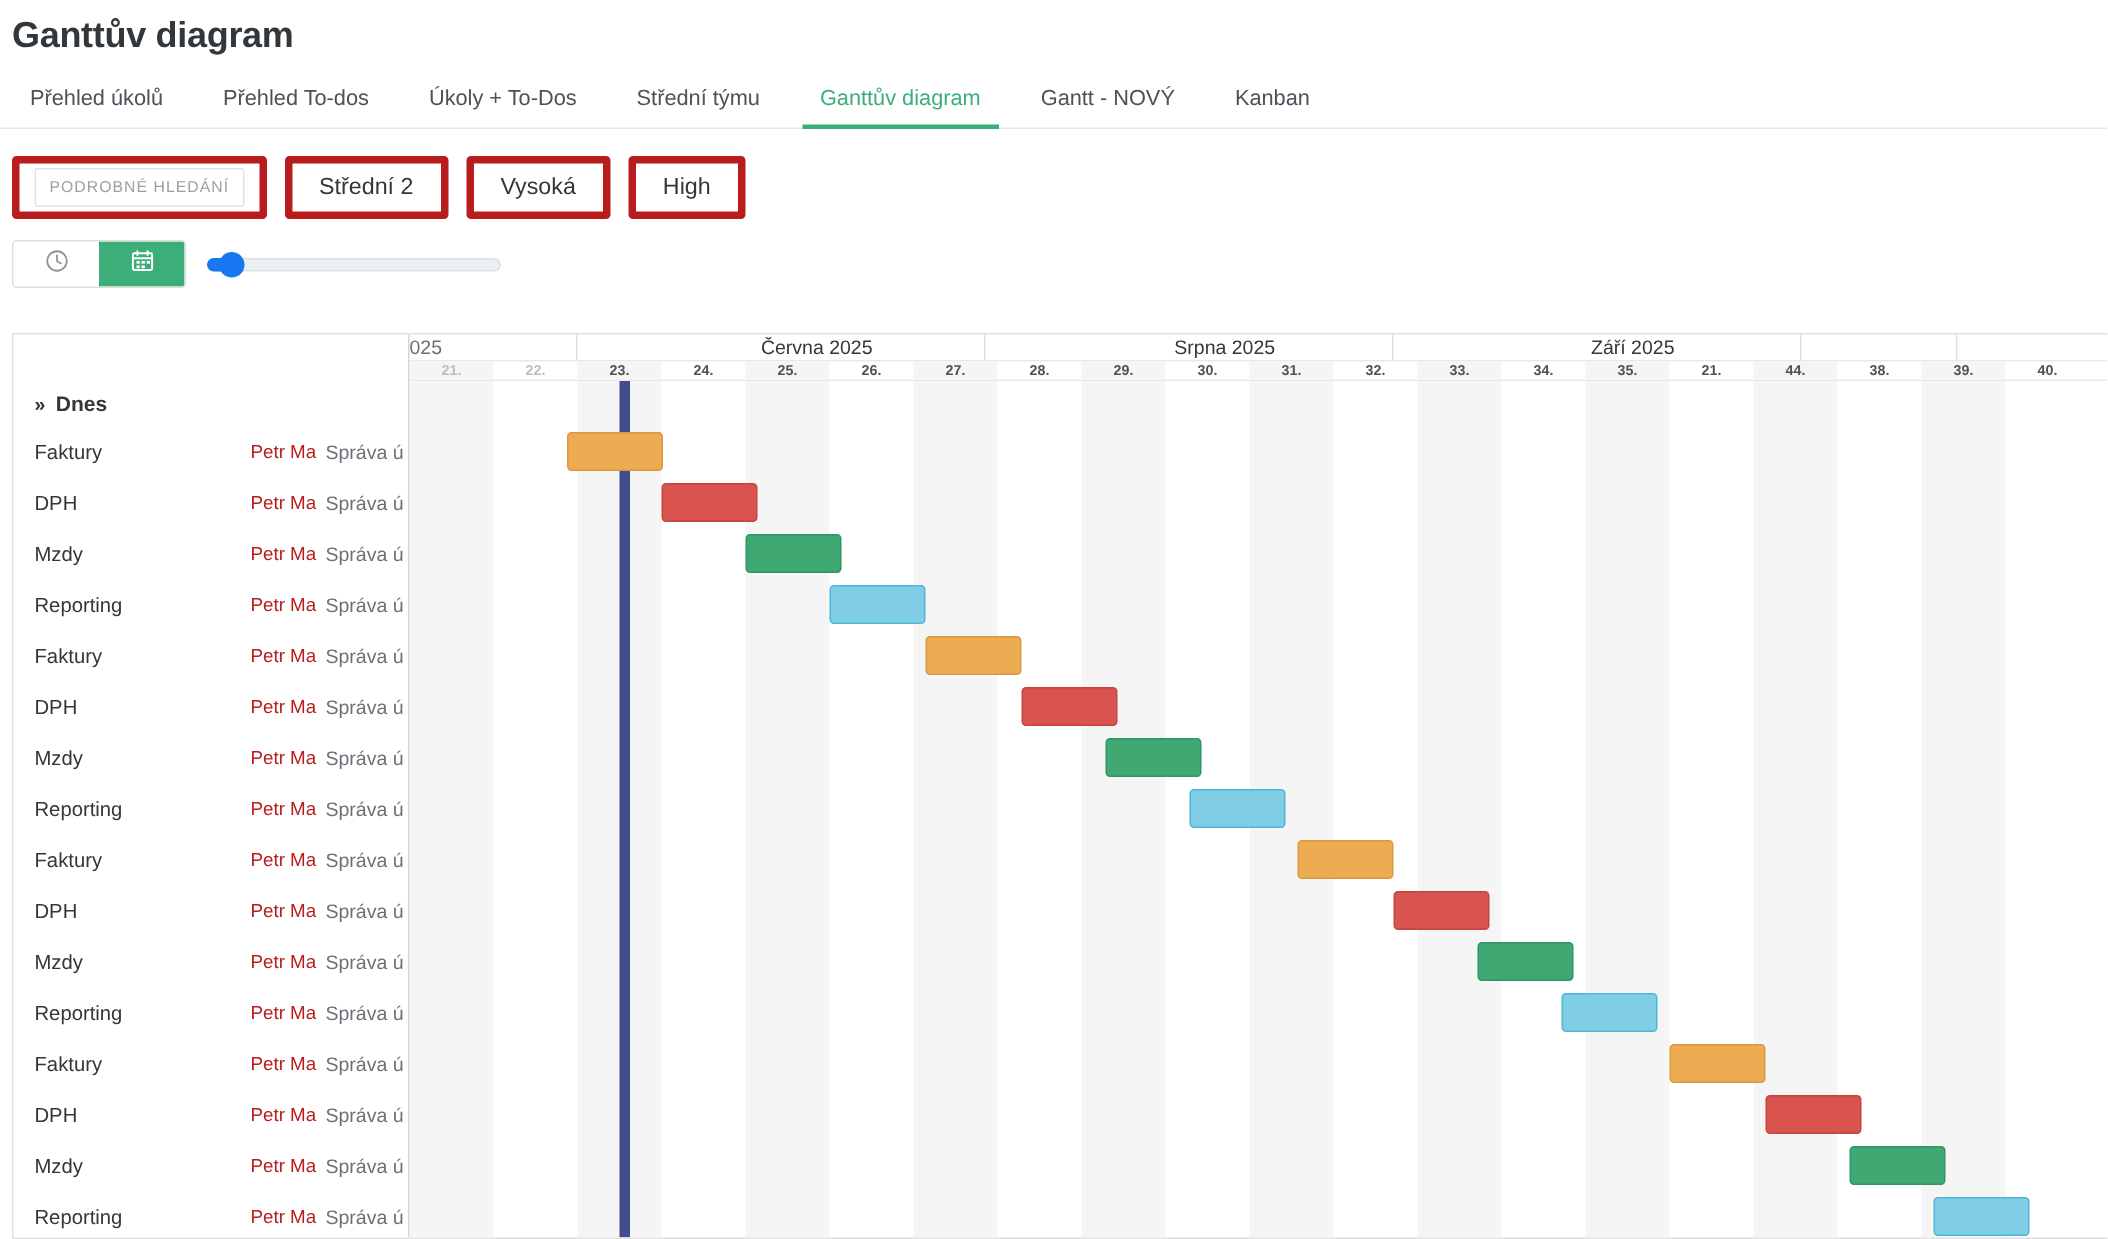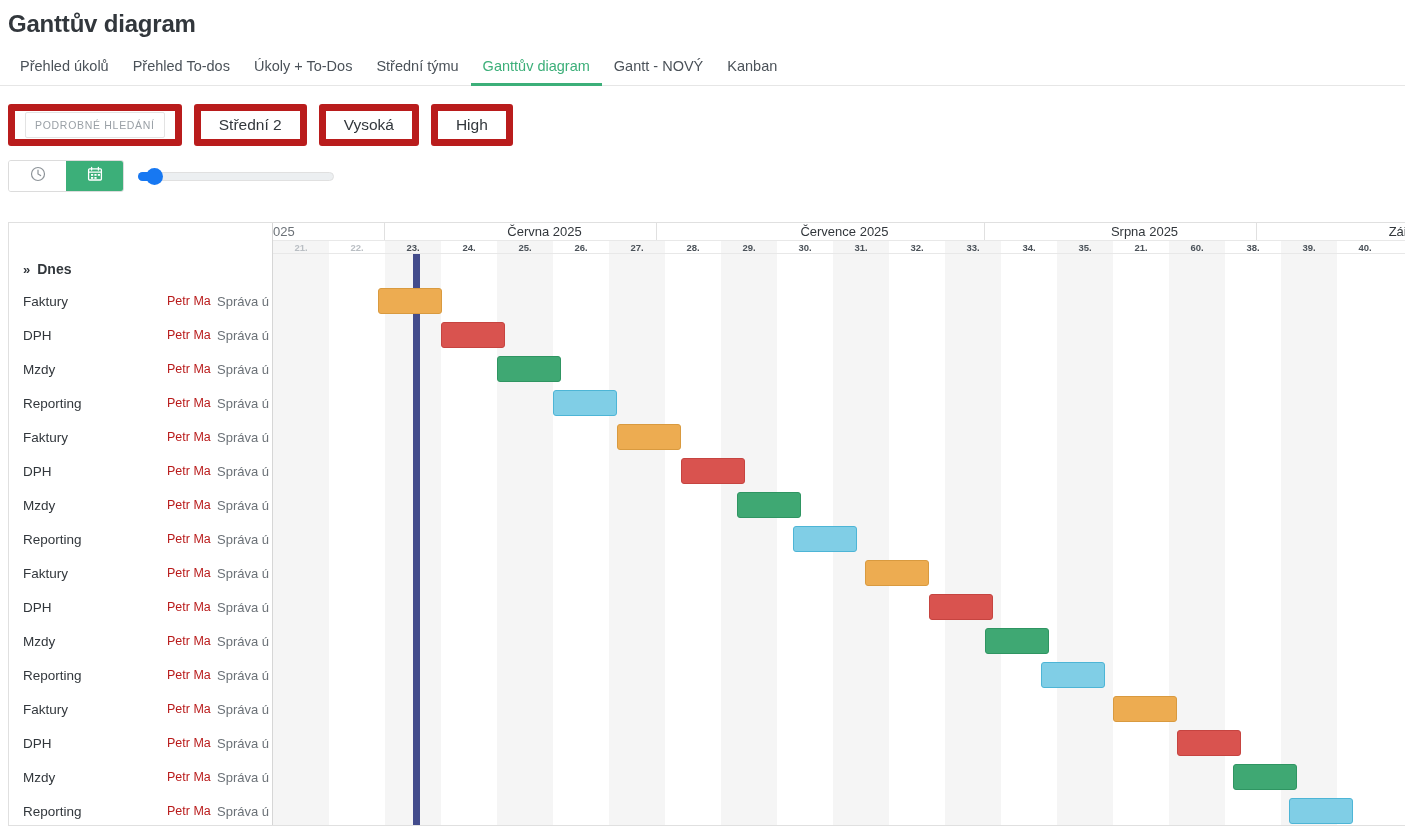--- a/index.html
+++ b/index.html
@@ -18,21 +18,21 @@
     color: #32373c;
     padding: 10px 0 0 8px;
     letter-spacing: -0.2px;
   }
 
   
   #tabbar {
     position: relative;
     display: flex;
     align-items: flex-end;
-    gap: 0px;
+    gap: 16px;
     padding: 14px 11px 0 8px;
     border-bottom: 1px solid #e6e6e6;
     height: 48px;
   }
   .tab {
     font-size: 14.5px;
     color: #4b5259;
     padding: 0 12px 10px 12px;
     cursor: pointer;
     white-space: nowrap;
@@ -49,21 +49,21 @@
   }
 
   
   #filters {
     display: flex;
     align-items: center;
     gap: 12px;
     padding: 18px 0 0 8px;
   }
   .chip {
-    border: 7px solid #b91c1c;
+    border: 5px solid #b91c1c;
     background: #ffffff;
     border-radius: 3px;
     height: 42px;
     display: flex;
     align-items: center;
     justify-content: center;
     padding: 0 18px;
     font-size: 15.5px;
     color: #32373c;
     cursor: pointer;
@@ -402,21 +402,20 @@
           <div class="t-assignee">Petr Ma</div>
           <div class="t-project">Správa ú</div>
         </div>
       </div>
   </div>
 
   <div id="timeline">
     <div id="months">
         <div class="month" style="width: 112px; flex: 0 0 112px; justify-content: flex-start; padding-left: 0px; color: rgb(107, 113, 119);">025</div>
         <div class="month" style="width: 224px; flex: 0 0 224px;">Června 2025</div>
-        <div class="month" style="width: 280px; flex: 0 0 280px;">Července 2025</div>
         <div class="month" style="width: 224px; flex: 0 0 224px;">Srpna 2025</div>
         <div class="month" style="width: 224px; flex: 0 0 224px;">Září 2025</div>
         <div class="month" style="width: 56px; flex: 0 0 56px;"></div>
       </div>
     <div id="weeks">
         <div class="week dim alt">21.</div>
         <div class="week dim">22.</div>
         <div class="week alt">23.</div>
         <div class="week">24.</div>
         <div class="week alt">25.</div>
@@ -424,21 +423,21 @@
         <div class="week alt">27.</div>
         <div class="week">28.</div>
         <div class="week alt">29.</div>
         <div class="week">30.</div>
         <div class="week alt">31.</div>
         <div class="week">32.</div>
         <div class="week alt">33.</div>
         <div class="week">34.</div>
         <div class="week alt">35.</div>
         <div class="week">21.</div>
-        <div class="week alt">60.</div>
+        <div class="week alt">44.</div>
         <div class="week">38.</div>
         <div class="week alt">39.</div>
         <div class="week">40.</div>
       </div>
     <div id="grid">
         <div class="gcol alt" style="left: 0px;"></div>
         <div class="gcol" style="left: 56px;"></div>
         <div class="gcol alt" style="left: 112px;"></div>
         <div class="gcol" style="left: 168px;"></div>
         <div class="gcol alt" style="left: 224px;"></div>

